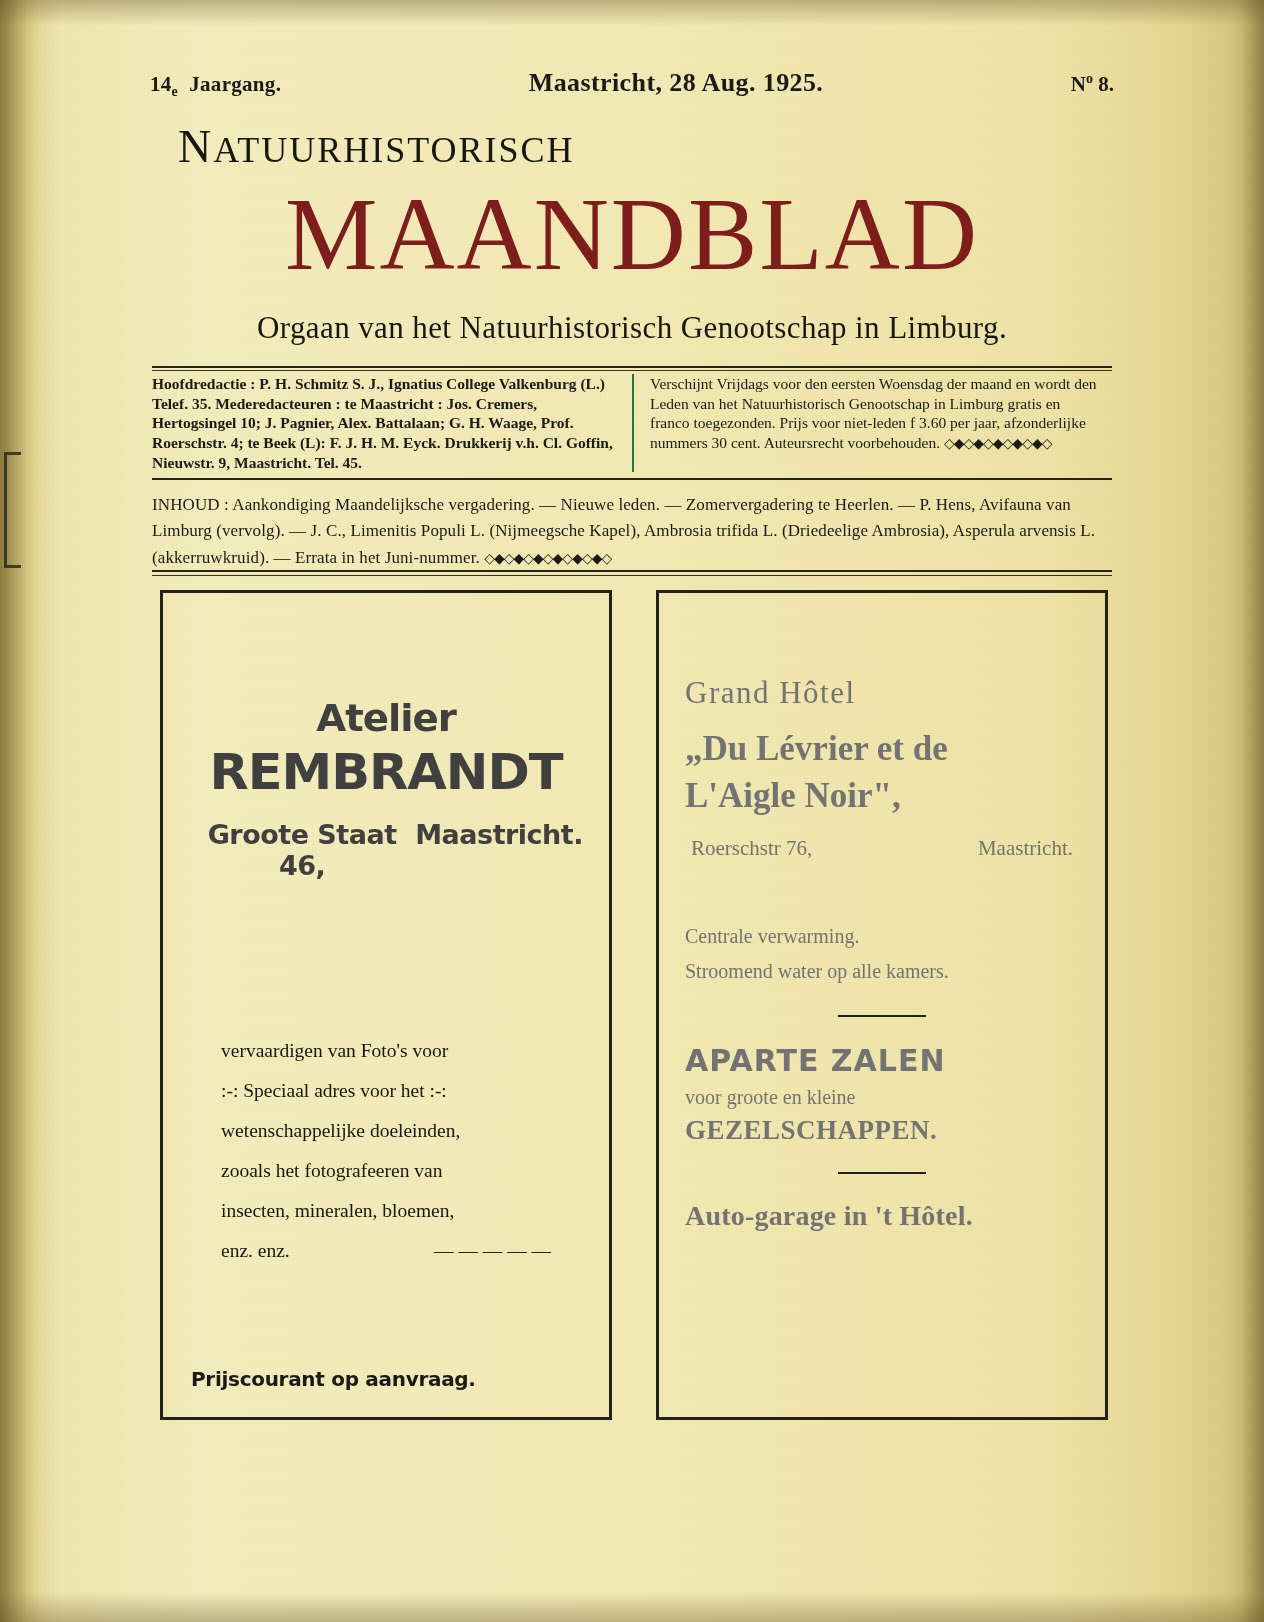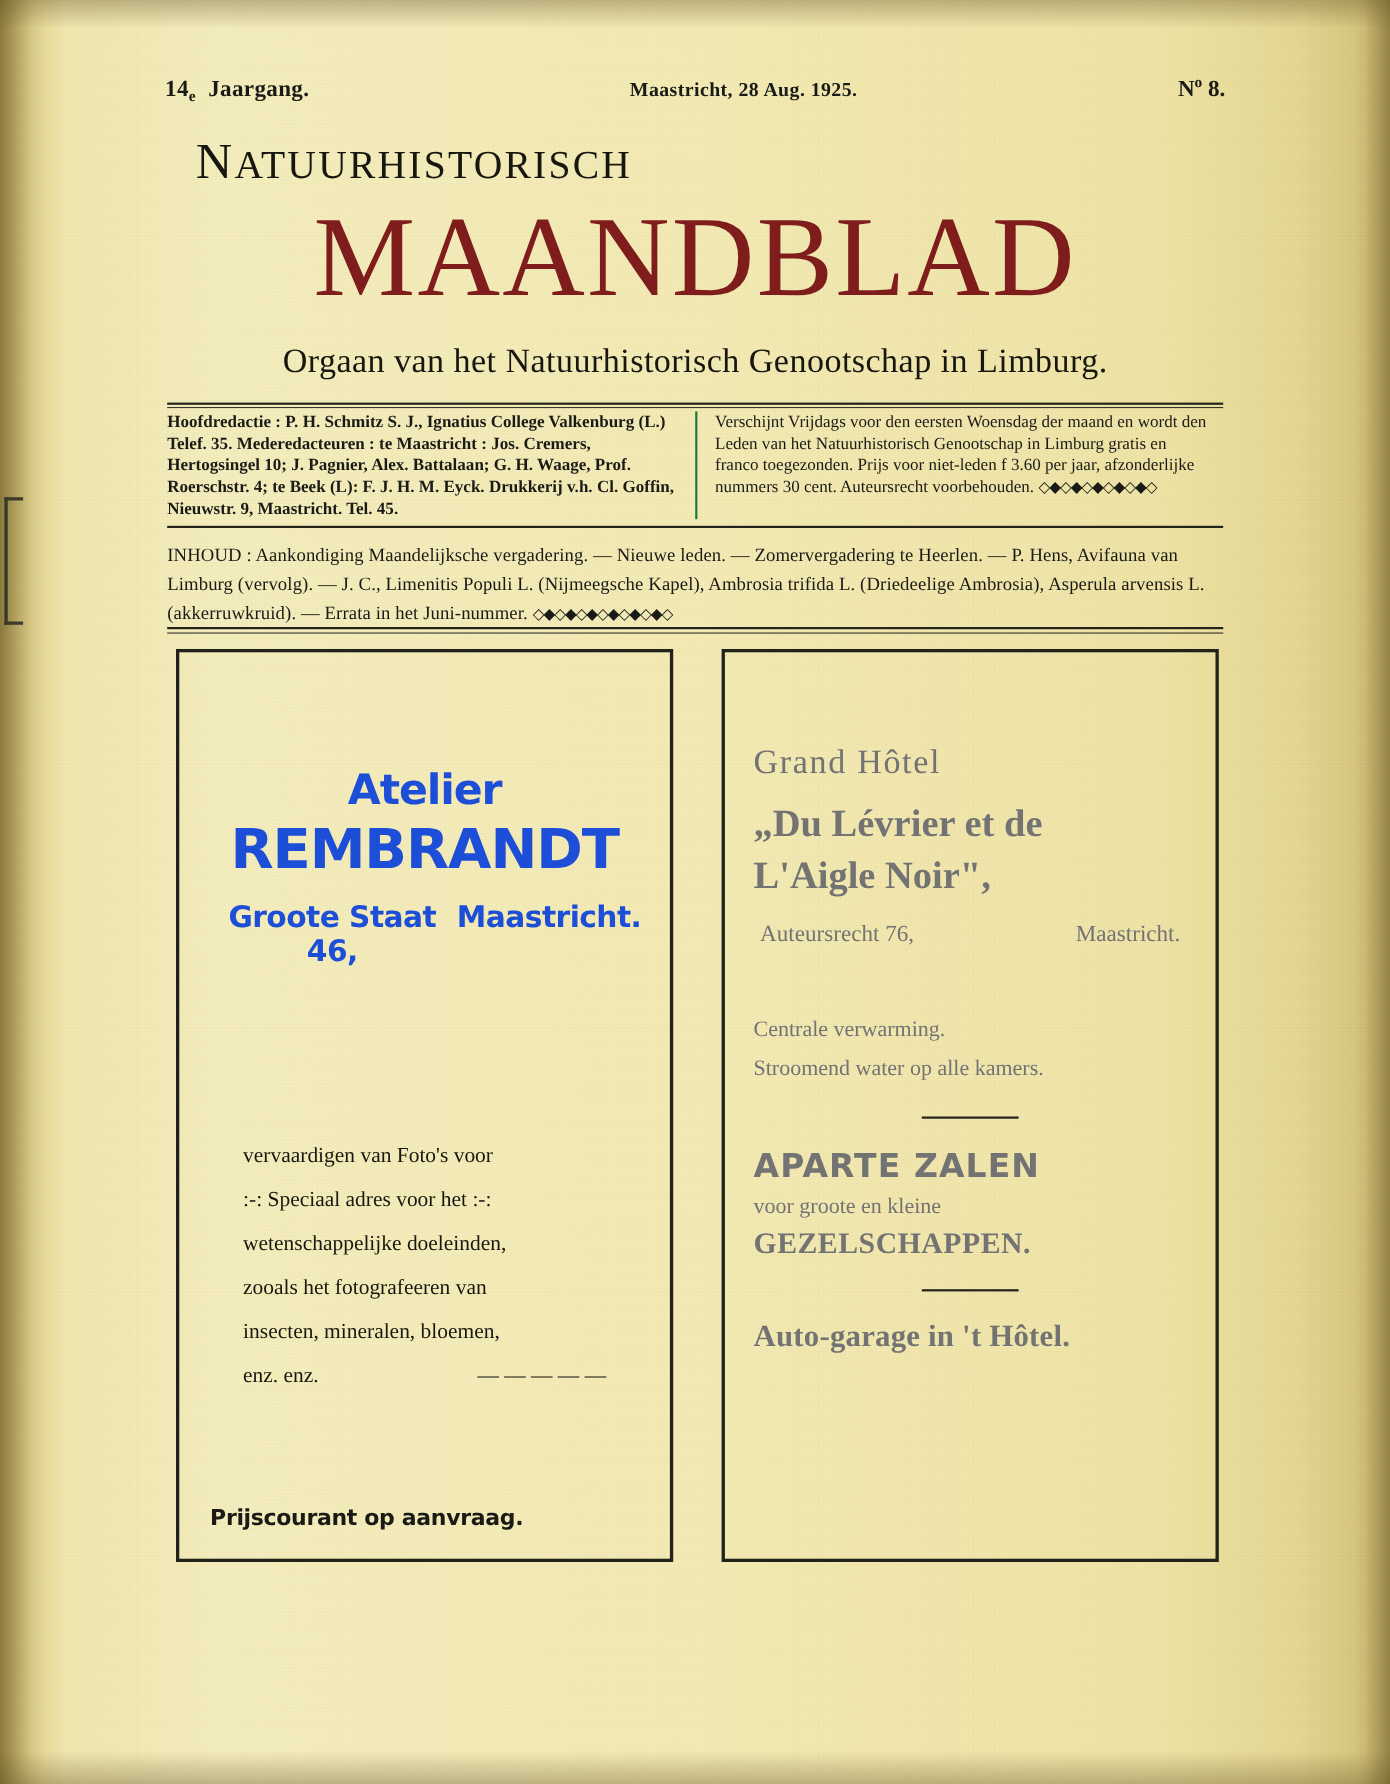--- a/index.html
+++ b/index.html
@@ -78,21 +78,21 @@
     left: 150px; right: 150px;
     top: 68px;
     display: flex;
     justify-content: space-between;
     align-items: baseline;
     font-size: 21px;
     font-weight: bold;
   }
   .topline .vol { letter-spacing: .3px; }
   .topline .vol sub { font-size: 14px; }
-  .topline .center { font-size: 18px; letter-spacing: .4px; }
+  .topline .center { font-size: 26px; letter-spacing: .4px; }
   .topline .no { font-size: 21px; }
   .topline .no .sup { font-size: 14px; vertical-align: super; }
 
   
   .mast-small {
     position: absolute;
     left: 178px;
     top: 120px;
     font-size: 36px;
     letter-spacing: 2px;
@@ -193,21 +193,21 @@
     width: 452px;
     height: 830px;
     padding: 20px 26px;
   }
 
   .rembrandt {
     text-align: center;
     margin-top: 72px;
     font-family: "DejaVu Sans", sans-serif;
     font-weight: bold;
-    color: #1d4ed8;
+    color: #404040;
   }
   .rembrandt .line1 {
     font-size: 50px;
     letter-spacing: -1px;
     transform: scaleX(1.02);
   }
   .rembrandt .line1 .word1 { font-size: 38px; }
   .rembrandt .line2 {
     margin-top: 18px;
     display: flex;
@@ -368,21 +368,21 @@
     </div>
 
     <div class="ad ad-right">
       <div class="hotel">
         <div class="h1">Grand Hôtel</div>
         <div class="h2">
           <div>„Du Lévrier et de</div>
           <div>L'Aigle Noir",</div>
         </div>
         <div class="addr">
-          <span>Auteursrecht 76,</span>
+          <span>Roerschstr 76,</span>
           <span>Maastricht.</span>
         </div>
         <div class="svc">
           <div>Centrale verwarming.</div>
           <div>Stroomend water op alle kamers.</div>
         </div>
         <div class="sep"></div>
         <div class="zalen">APARTE ZALEN</div>
         <div class="zalen-sub">voor groote en kleine</div>
         <div class="gezel">GEZELSCHAPPEN.</div>

